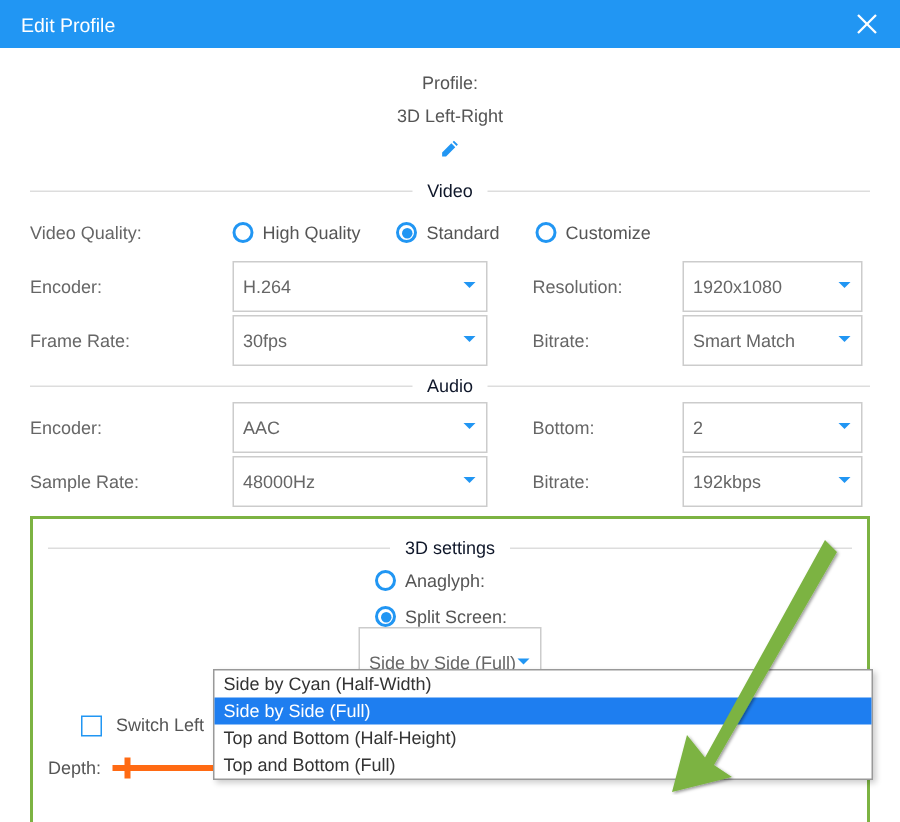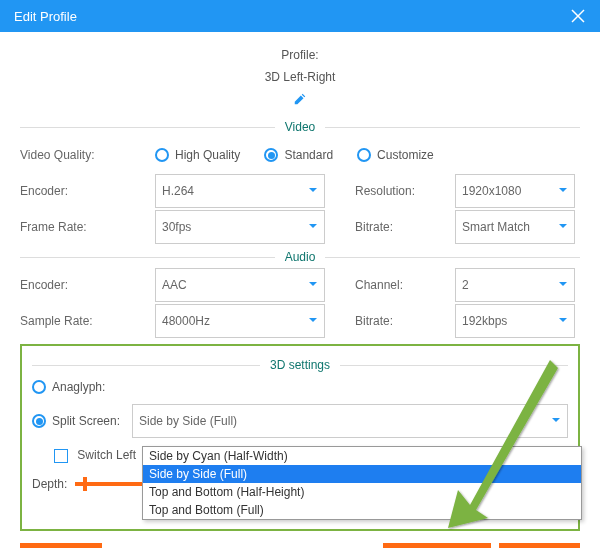--- a/index.html
+++ b/index.html
@@ -4,21 +4,21 @@
 <style>
   * { box-sizing: border-box; margin: 0; padding: 0; font-family: Arial, sans-serif; }
   body { width: 600px; height: 548px; background: #fff; overflow: hidden; }
   .titlebar { background: #2196f3; color: #fff; height: 32px; display: flex; align-items: center; padding: 0 14px; font-size: 13px; }
   .titlebar-title { flex: 1; }
   .close-x { width: 16px; height: 16px; cursor: pointer; }
   .close-x svg { stroke: #fff; stroke-width: 1.5; }
   .content { padding: 10px 20px 0 20px; font-size: 12px; color: #555; }
   .profile-row { display: flex; align-items: center; gap: 8px; padding: 6px 0 10px 0; flex-direction: column; }
   .edit-icon { width: 14px; height: 14px; color: #2196f3; cursor: pointer; }
-  .section-header { display: flex; align-items: center; color: #0f766e; font-size: 12px; margin: 4px 0 8px 0; }
+  .section-header { display: flex; align-items: center; color: #0f172a; font-size: 12px; margin: 4px 0 8px 0; }
   .section-header .line { flex: 1; height: 1px; background: #ddd; }
   .section-header .label { padding: 0 10px; }
   .row { display: flex; align-items: center; margin-bottom: 10px; height: 26px; }
   .col-label { width: 135px; color: #666; }
   .col-mid { width: 170px; }
   .col-gap { width: 30px; }
   .col-label2 { width: 100px; color: #666; }
   .col-right { width: 120px; }
   .radio-group { display: flex; gap: 24px; align-items: center; flex: 1; }
   .radio-item { display: flex; align-items: center; gap: 6px; cursor: pointer; }
@@ -32,21 +32,21 @@
   .depth-row { display: flex; align-items: center; margin-top: 14px; }
   .slider { flex: 1; height: 4px; background: #ff6a13; position: relative; margin-left: 8px; }
   .slider-thumb { position: absolute; left: 8px; top: -5px; width: 4px; height: 14px; background: #ff6a13; }
   .dropdown-open { position: absolute; left: 120px; top: 100px; width: 440px; border: 1px solid #999; background: #fff; z-index: 10; box-shadow: 2px 2px 4px rgba(0,0,0,0.2); }
   .dropdown-open .opt { padding: 2px 6px; color: #333; cursor: pointer; font-size: 12px; }
   .dropdown-open .opt.selected { background: #1e7ef0; color: #fff; }
   .footer { display: flex; padding: 12px 20px; gap: 8px; align-items: center; }
   .btn { background: #ff6a13; color: #fff; border: none; height: 28px; padding: 0 22px; font-size: 12px; cursor: pointer; }
   .footer-spacer { flex: 1; }
   .arrow { position: absolute; z-index: 50; pointer-events: none; }
-  .three-d-row { display: flex; align-items: center; margin-bottom: 10px; }
+  .three-d-row { display: flex; align-items: center; margin-bottom: 10px; flex-direction: column; }
   .three-d-label { width: 100px; display: flex; align-items: center; gap: 6px; }
   .three-d-select { flex: 1; }
 </style>
 </head>
 <body>
 
 <div class="titlebar">
   <span class="titlebar-title">Edit Profile</span>
   <span class="close-x">
     <svg viewBox="0 0 16 16">
@@ -136,21 +136,21 @@
 
   <div class="row">
     <span class="col-label">Encoder:</span>
     <div class="select col-mid">
         <span>AAC</span>
         <span class="caret"><svg viewBox="0 0 10 10">
             <path d="M1 3l4 4 4-4z"></path>
           </svg></span>
       </div>
     <span class="col-gap"></span>
-    <span class="col-label2">Channel:</span>
+    <span class="col-label2">Bottom:</span>
     <div class="select col-right">
         <span>2</span>
         <span class="caret"><svg viewBox="0 0 10 10">
             <path d="M1 3l4 4 4-4z"></path>
           </svg></span>
       </div>
   </div>
 
   <div class="row">
     <span class="col-label">Sample Rate:</span>

